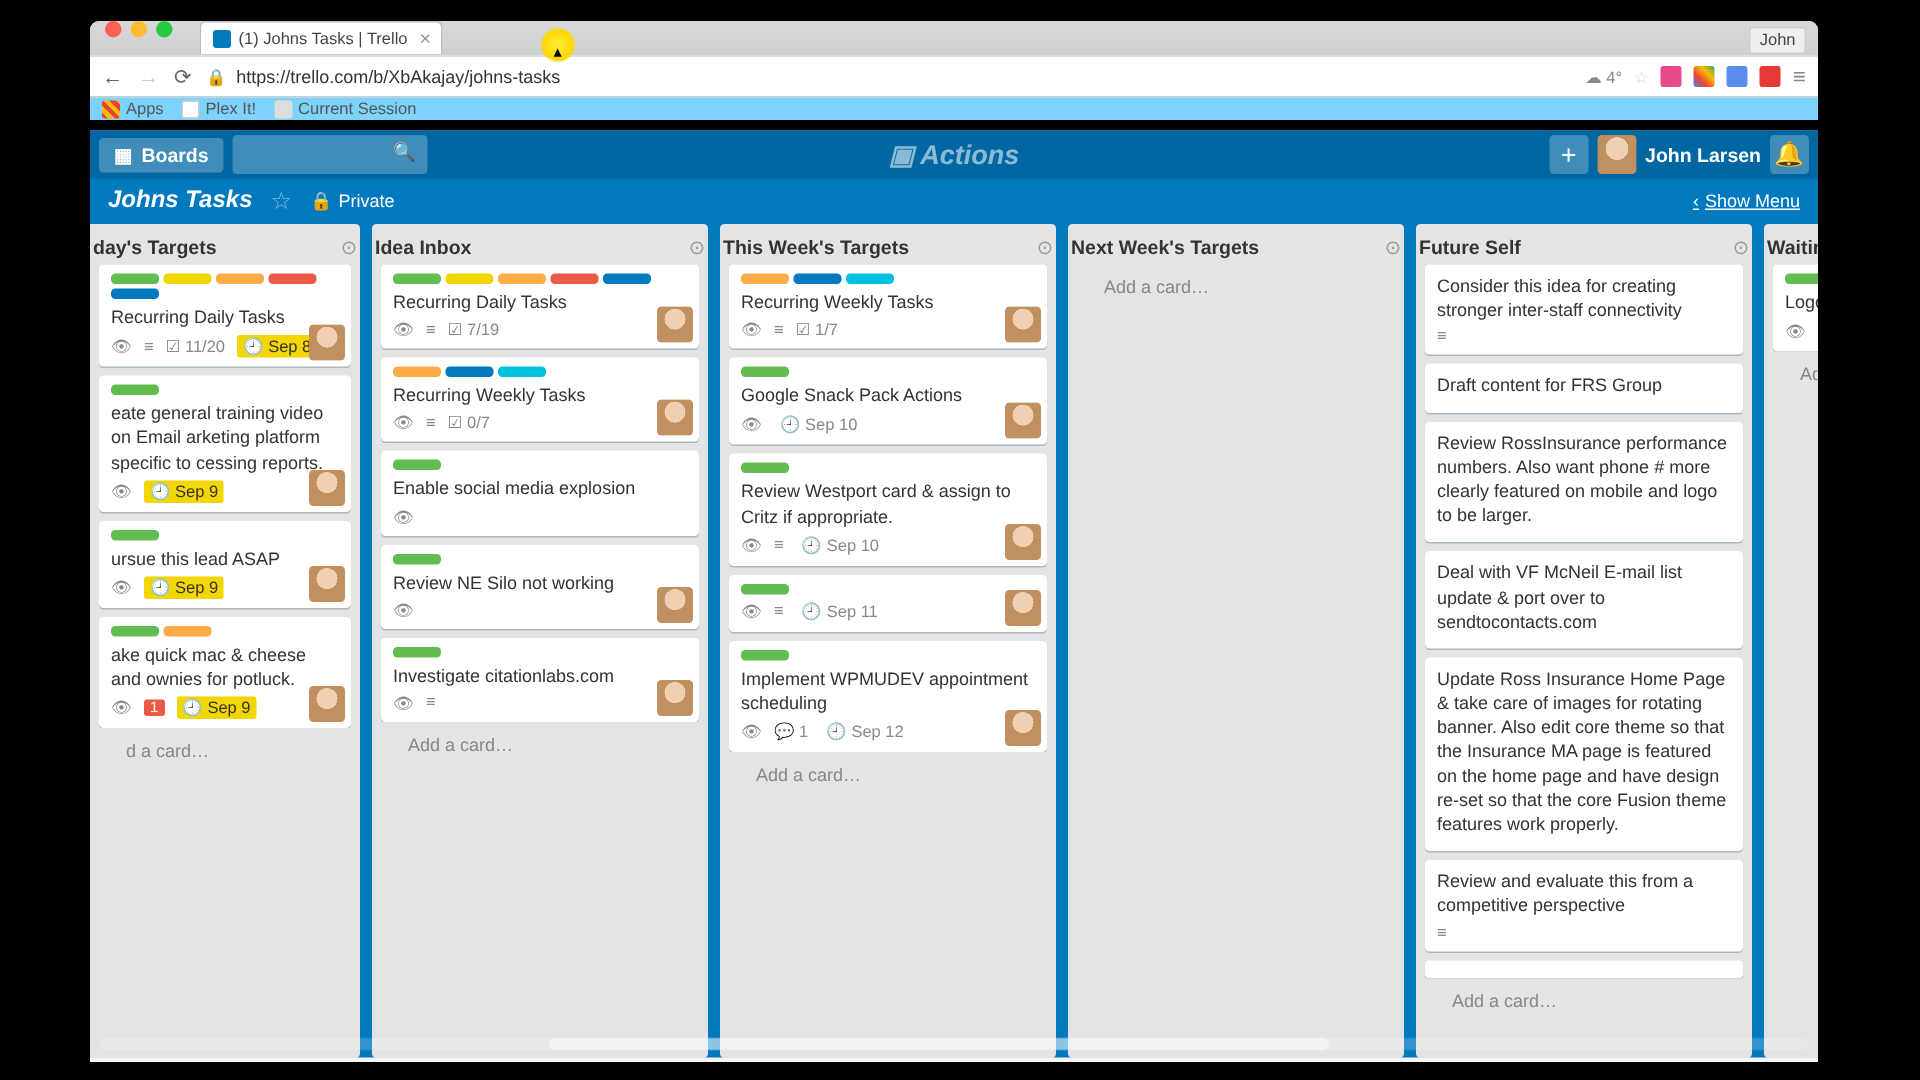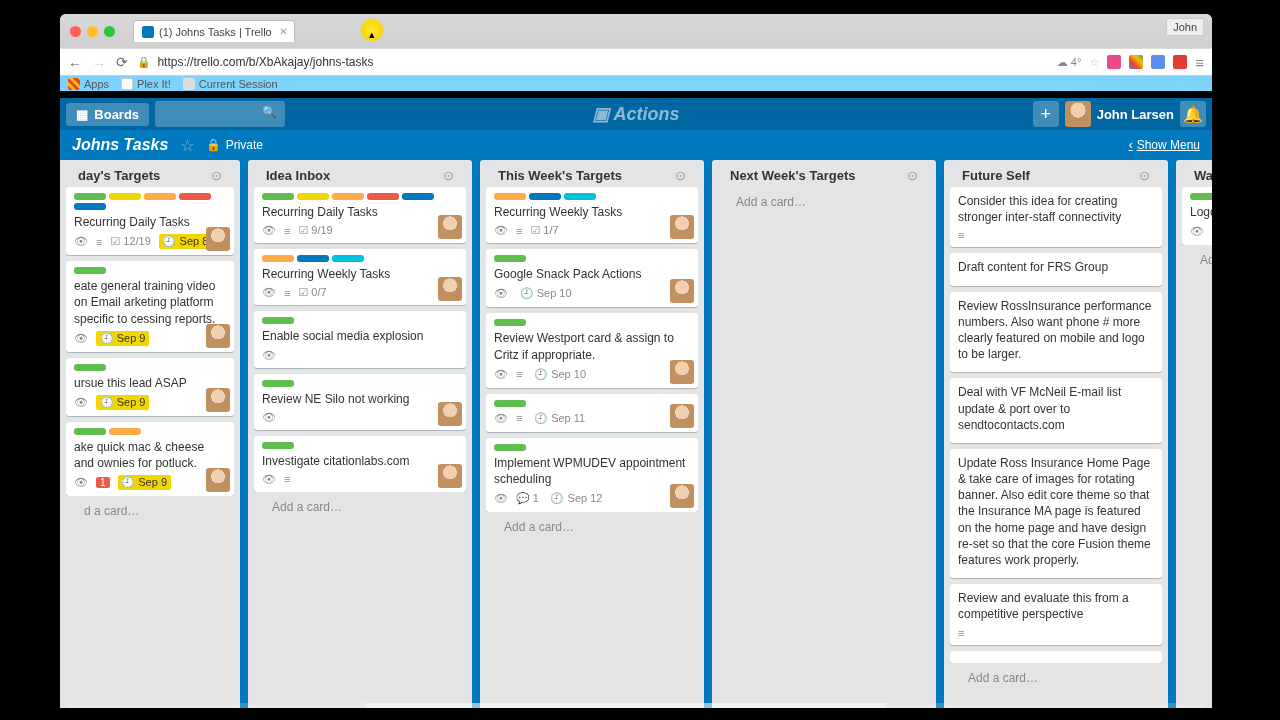--- a/index.html
+++ b/index.html
@@ -1,18 +1,18 @@
 <!DOCTYPE html>
 <html><head>
 <meta charset="utf-8">
 <style>
 * { margin: 0; padding: 0; box-sizing: border-box; font-family: -apple-system, BlinkMacSystemFont, "Helvetica Neue", Arial, sans-serif; }
 body { background: #000; width: 1280px; height: 720px; overflow: hidden; position: relative; }
 .window-frame { position: absolute; left: 60px; top: 14px; width: 1152px; height: 694px; background: #f5f5f5; border-radius: 6px 6px 0 0; box-shadow: 0 0 20px rgba(0,0,0,.4); overflow: hidden; }
-.tab-bar { height: 34px; background: linear-gradient(#d8d8d8,#cfcfcf); display: flex; align-items: center; padding-left: 10px; position: relative; }
+.tab-bar { height: 23px; background: linear-gradient(#d8d8d8,#cfcfcf); display: flex; align-items: flex-start; padding-left: 10px; position: relative; }
 .traffic { width: 11px; height: 11px; border-radius: 50%; margin-right: 6px; }
 .t-red{background:#ff5f57;} .t-yel{background:#ffbd2e;} .t-grn{background:#28c940;}
 .browser-tab { margin-left: 12px; height: 22px; background: #fff; border-radius: 4px 4px 0 0; display: flex; align-items: center; padding: 0 22px 0 8px; font-size: 11px; color: #444; position: relative; border: 1px solid #bbb; border-bottom: none; }
 .browser-tab .favicon { width: 12px; height: 12px; background:#0079bf; border-radius:2px; margin-right:5px; }
 .browser-tab .close-x { position:absolute; right:6px; font-size:10px; color:#999;}
 .cursor-dot { position:absolute; left:300px; top:4px; width:24px; height:24px; background:radial-gradient(circle,#ffeb3b 0%,#ffd600 60%,rgba(255,214,0,0) 70%); border-radius:50%; pointer-events:none; z-index:50;}
 .cursor-arrow { position:absolute; left:309px; top:14px; font-size:11px; color:#000; z-index:51;}
 .profile-chip { position:absolute; right:8px; top:4px; font-size:11px; color:#444; background:#eee; padding:2px 6px; border:1px solid #ccc; border-radius:2px;}
 .addr-bar { height: 28px; background:#fff; border-top:1px solid #ddd; border-bottom:1px solid #ccc; display:flex; align-items:center; padding:0 8px; gap:10px; }
 .nav-ico { color:#666; font-size:14px; cursor:pointer; }
@@ -37,21 +37,21 @@
 .user-name { color:#fff; font-size:13px; font-weight:700;}
 .notif-btn { background:rgba(255,255,255,.25); width:26px; height:26px; border-radius:3px; display:flex; align-items:center; justify-content:center; color:#fff; cursor:pointer;}
 .board-header { height:30px; display:flex; align-items:center; padding:0 12px; gap:12px; color:#fff; }
 .board-name { font-size:16px; font-weight:700; font-style:italic;}
 .star { color:rgba(255,255,255,.5); cursor:pointer;}
 .private { font-size:12px; display:flex; align-items:center; gap:4px;}
 .show-menu { margin-left:auto; font-size:12px; text-decoration:underline; display:flex; align-items:center; gap:4px; cursor:pointer;}
 .board { flex:1; display:flex; gap:8px; padding:0 0 0 0; overflow-x:auto; overflow-y:hidden; position:relative;}
 .list { background:#e2e4e6; border-radius:3px; width:224px; flex-shrink:0; display:flex; flex-direction:column; max-height:100%; }
 .list.first { margin-left:0; width:180px; border-top-left-radius:0; border-bottom-left-radius:0;}
-.list-header { display:flex; align-items:center; padding:8px 18px 4px; }
+.list-header { display:flex; align-items:center; padding:8px 2px 4px; }
 .list-title { font-size:13px; font-weight:700; color:#333; flex:1;}
 .list-menu { color:#999; font-size:13px; cursor:pointer;}
 .cards { padding:0 6px; overflow-y:auto; display:flex; flex-direction:column; gap:6px;}
 .card { background:#fff; border-radius:3px; box-shadow:0 1px 0 rgba(9,45,66,.25); padding:6px 8px 6px; font-size:12px; color:#333; cursor:pointer; position:relative;}
 .labels { display:flex; gap:3px; margin-bottom:4px; flex-wrap:wrap;}
 .label { height:7px; width:32px; border-radius:3px;}
 .l-green{background:#61bd4f;} .l-yellow{background:#f2d600;} .l-orange{background:#ffab4a;} .l-red{background:#eb5a46;} .l-blue{background:#0079bf;} .l-sky{background:#00c2e0;}
 .card-title { line-height:1.35; margin-bottom:4px; word-wrap:break-word;}
 .badges { display:flex; align-items:center; gap:8px; font-size:11px; color:#888; flex-wrap:wrap;}
 .badge { display:flex; align-items:center; gap:3px;}
@@ -158,21 +158,21 @@
                 <div class="label l-green"></div>
                 <div class="label l-yellow"></div>
                 <div class="label l-orange"></div>
                 <div class="label l-red"></div>
                 <div class="label l-blue"></div>
               </div>
               <div class="card-title">Recurring Daily Tasks</div>
               <div class="badges">
                 <span class="badge">👁</span>
                 <span class="badge">≡</span>
-                <span class="badge">☑ 12/19</span>
+                <span class="badge">☑ 11/20</span>
                 <span class="due soon">🕘 Sep 8</span>
               </div>
               <div class="card-avatar"></div>
             </div>
             <div class="card">
               <div class="labels">
                 <div class="label l-green"></div>
               </div>
               <div class="card-title">eate general training video on Email arketing platform specific to cessing reports.</div>
               <div class="badges">
@@ -219,21 +219,21 @@
                 <div class="label l-green"></div>
                 <div class="label l-yellow"></div>
                 <div class="label l-orange"></div>
                 <div class="label l-red"></div>
                 <div class="label l-blue"></div>
               </div>
               <div class="card-title">Recurring Daily Tasks</div>
               <div class="badges">
                 <span class="badge">👁</span>
                 <span class="badge">≡</span>
-                <span class="badge">☑ 9/19</span>
+                <span class="badge">☑ 7/19</span>
               </div>
               <div class="card-avatar"></div>
             </div>
             <div class="card">
               <div class="labels">
                 <div class="label l-orange"></div>
                 <div class="label l-blue"></div>
                 <div class="label l-sky"></div>
               </div>
               <div class="card-title">Recurring Weekly Tasks</div>

